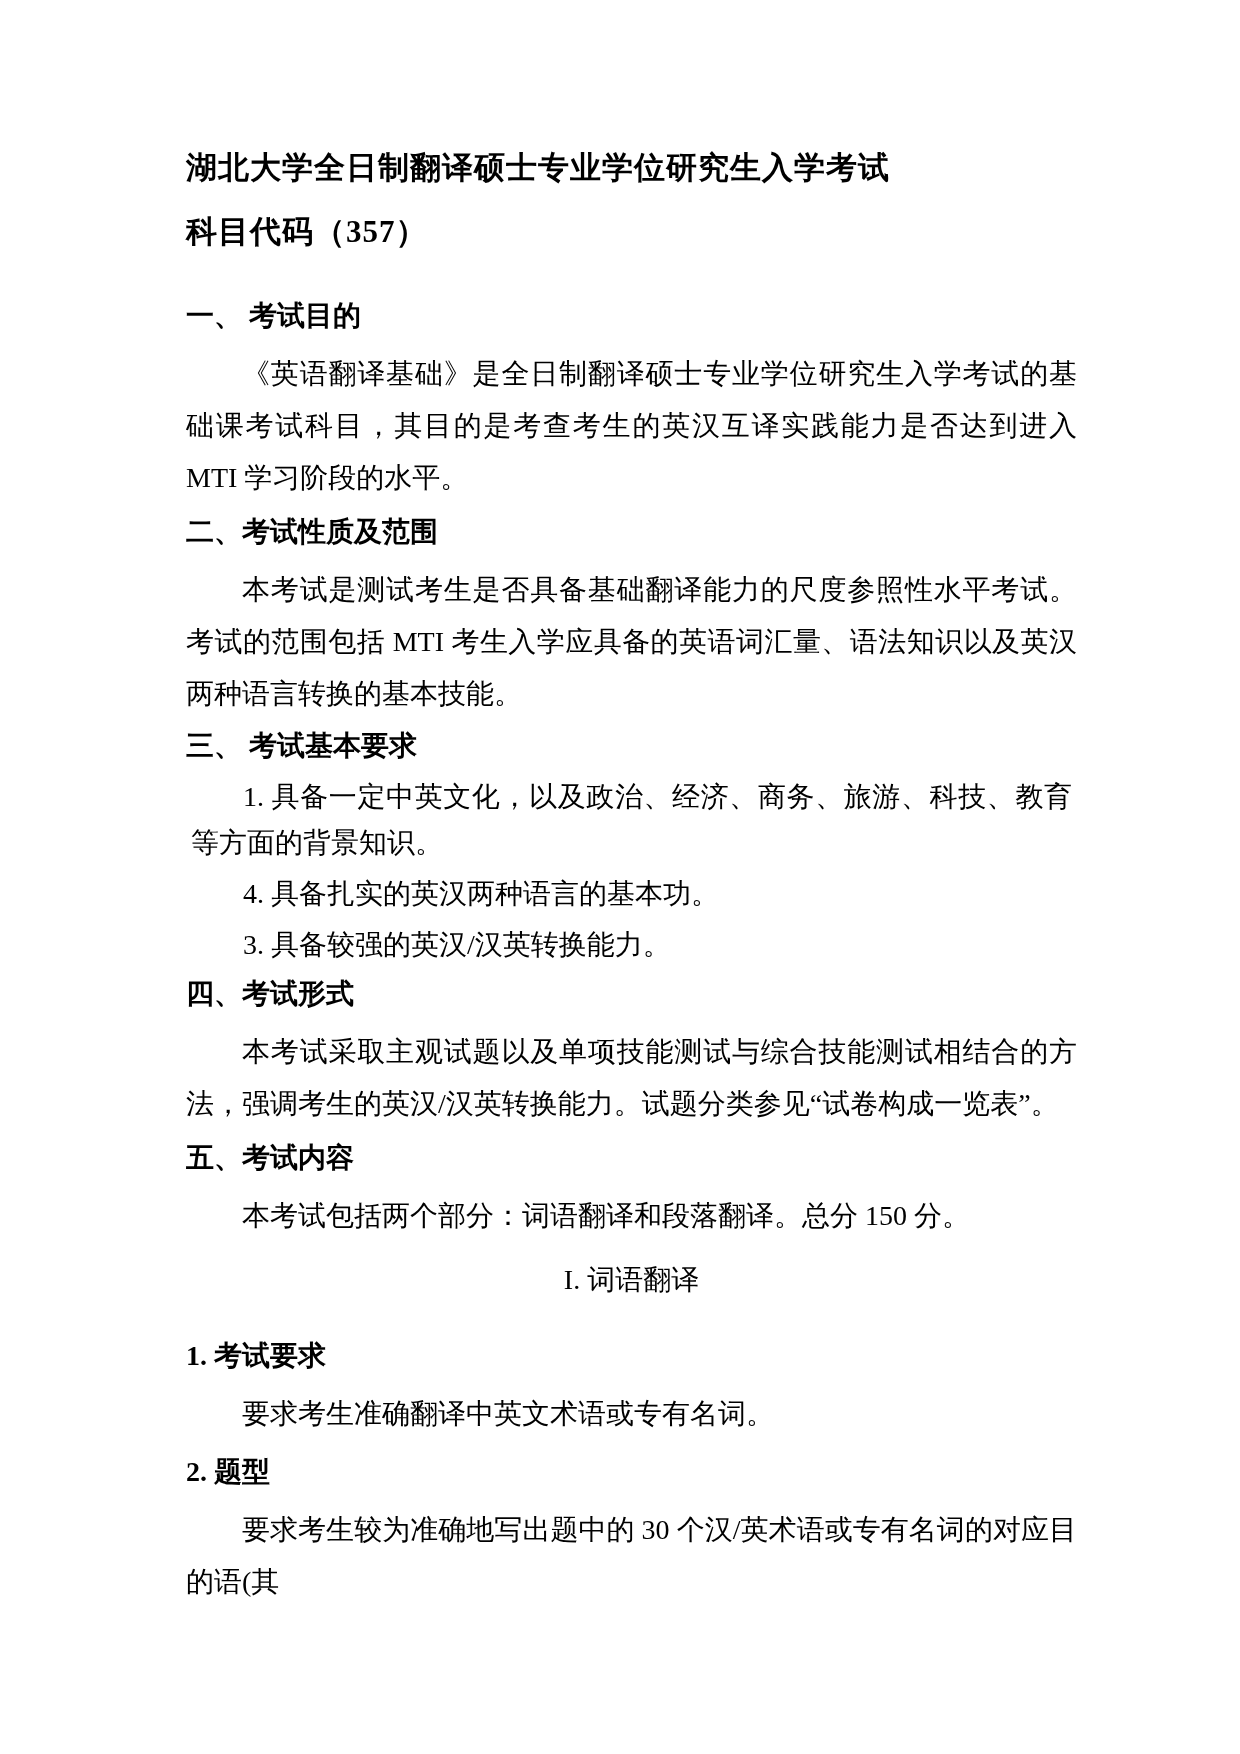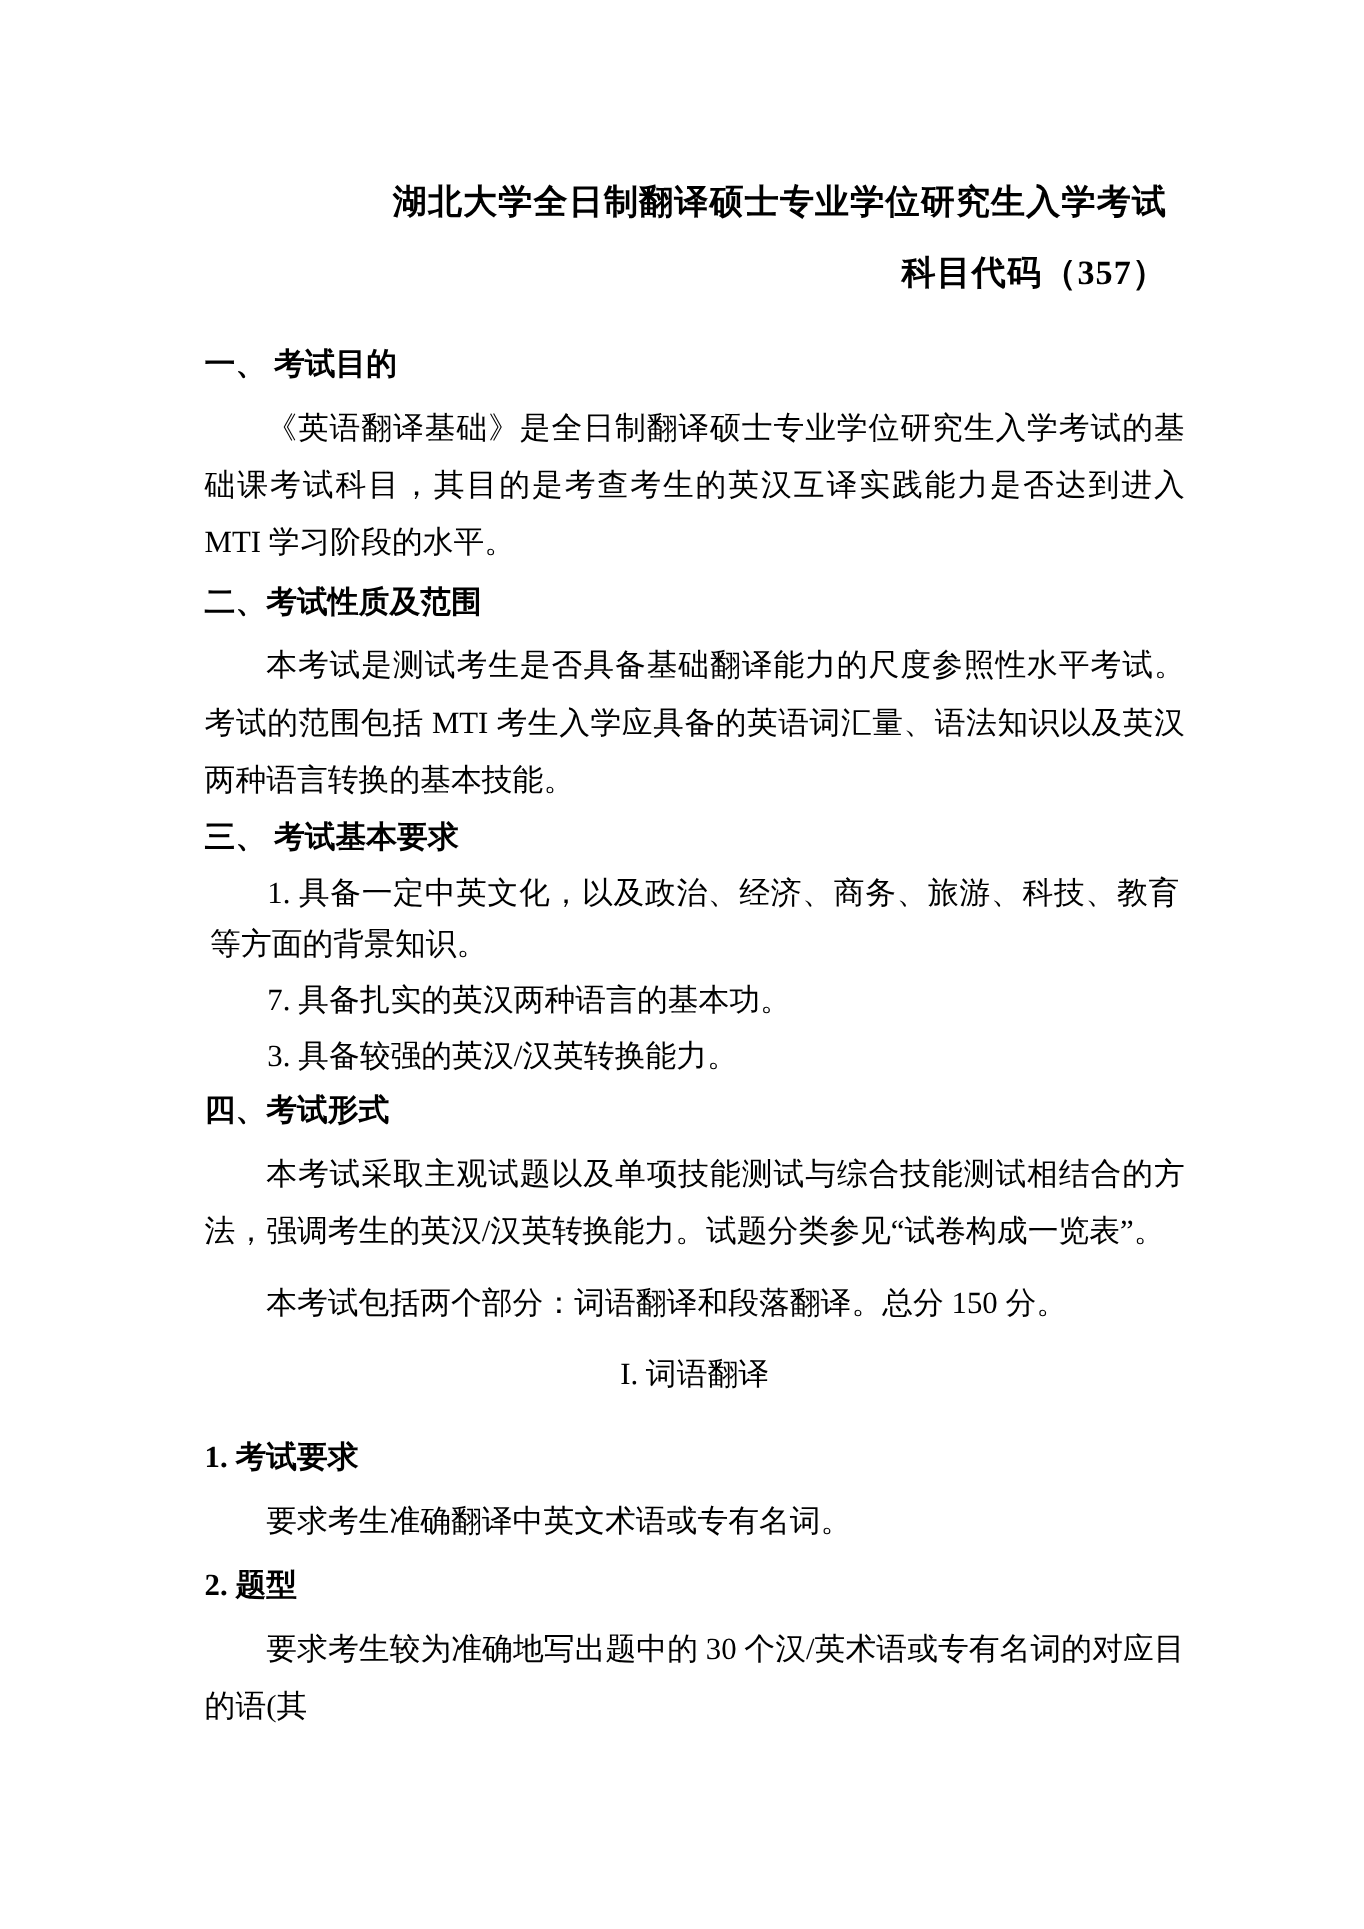--- a/index.html
+++ b/index.html
@@ -15,22 +15,22 @@
     font-family: "Liberation Serif", "DejaVu Serif", serif;
   }
   .doc {
     box-sizing: border-box;
     width: 1240px;
     height: 1754px;
     padding: 150px 163px 0 186px;
   }
   
   .title {
-    margin: 16px;
-    text-align: right;
+    margin: 0;
+    text-align: left;
     font-size: 31px;
     font-weight: bold;
     line-height: 36px;
     letter-spacing: 1px;
   }
   
   .sec-heading {
     margin: 0;
     font-size: 28px;
     font-weight: bold;
@@ -76,26 +76,27 @@
   <h1 class="title mt28">科目代码（357）</h1>
 
   <h2 class="sec-heading mt48">一、 考试目的</h2>
   <p class="body-p mt14">《英语翻译基础》是全日制翻译硕士专业学位研究生入学考试的基础课考试科目，其目的是考查考生的英汉互译实践能力是否达到进入 MTI 学习阶段的水平。</p>
 
   <h2 class="sec-heading mt10">二、考试性质及范围</h2>
   <p class="body-p mt14">本考试是测试考生是否具备基础翻译能力的尺度参照性水平考试。考试的范围包括 MTI 考生入学应具备的英语词汇量、语法知识以及英汉两种语言转换的基本技能。</p>
 
   <h2 class="sec-heading mt8">三、 考试基本要求</h2>
   <p class="item-p mt10">1. 具备一定中英文化，以及政治、经济、商务、旅游、科技、教育等方面的背景知识。</p>
-  <p class="item-p">7. 具备扎实的英汉两种语言的基本功。</p>
+  <p class="item-p">4. 具备扎实的英汉两种语言的基本功。</p>
   <p class="item-p">3. 具备较强的英汉/汉英转换能力。</p>
 
   <h2 class="sec-heading mt8">四、考试形式</h2>
   <p class="body-p mt14">本考试采取主观试题以及单项技能测试与综合技能测试相结合的方法，强调考生的英汉/汉英转换能力。试题分类参见“试卷构成一览表”。</p>
 
+  <h2 class="sec-heading mt10">五、考试内容</h2>
   <p class="body-p mt14">本考试包括两个部分：词语翻译和段落翻译。总分 150 分。</p>
 
   <h3 class="part-heading mt20">I. 词语翻译</h3>
 
   <h2 class="sec-heading mt40">1. 考试要求</h2>
   <p class="body-p mt14">要求考生准确翻译中英文术语或专有名词。</p>
 
   <h2 class="sec-heading mt14">2. 题型</h2>
   <p class="body-p mt14">要求考生较为准确地写出题中的 30 个汉/英术语或专有名词的对应目的语(其</p>
 

